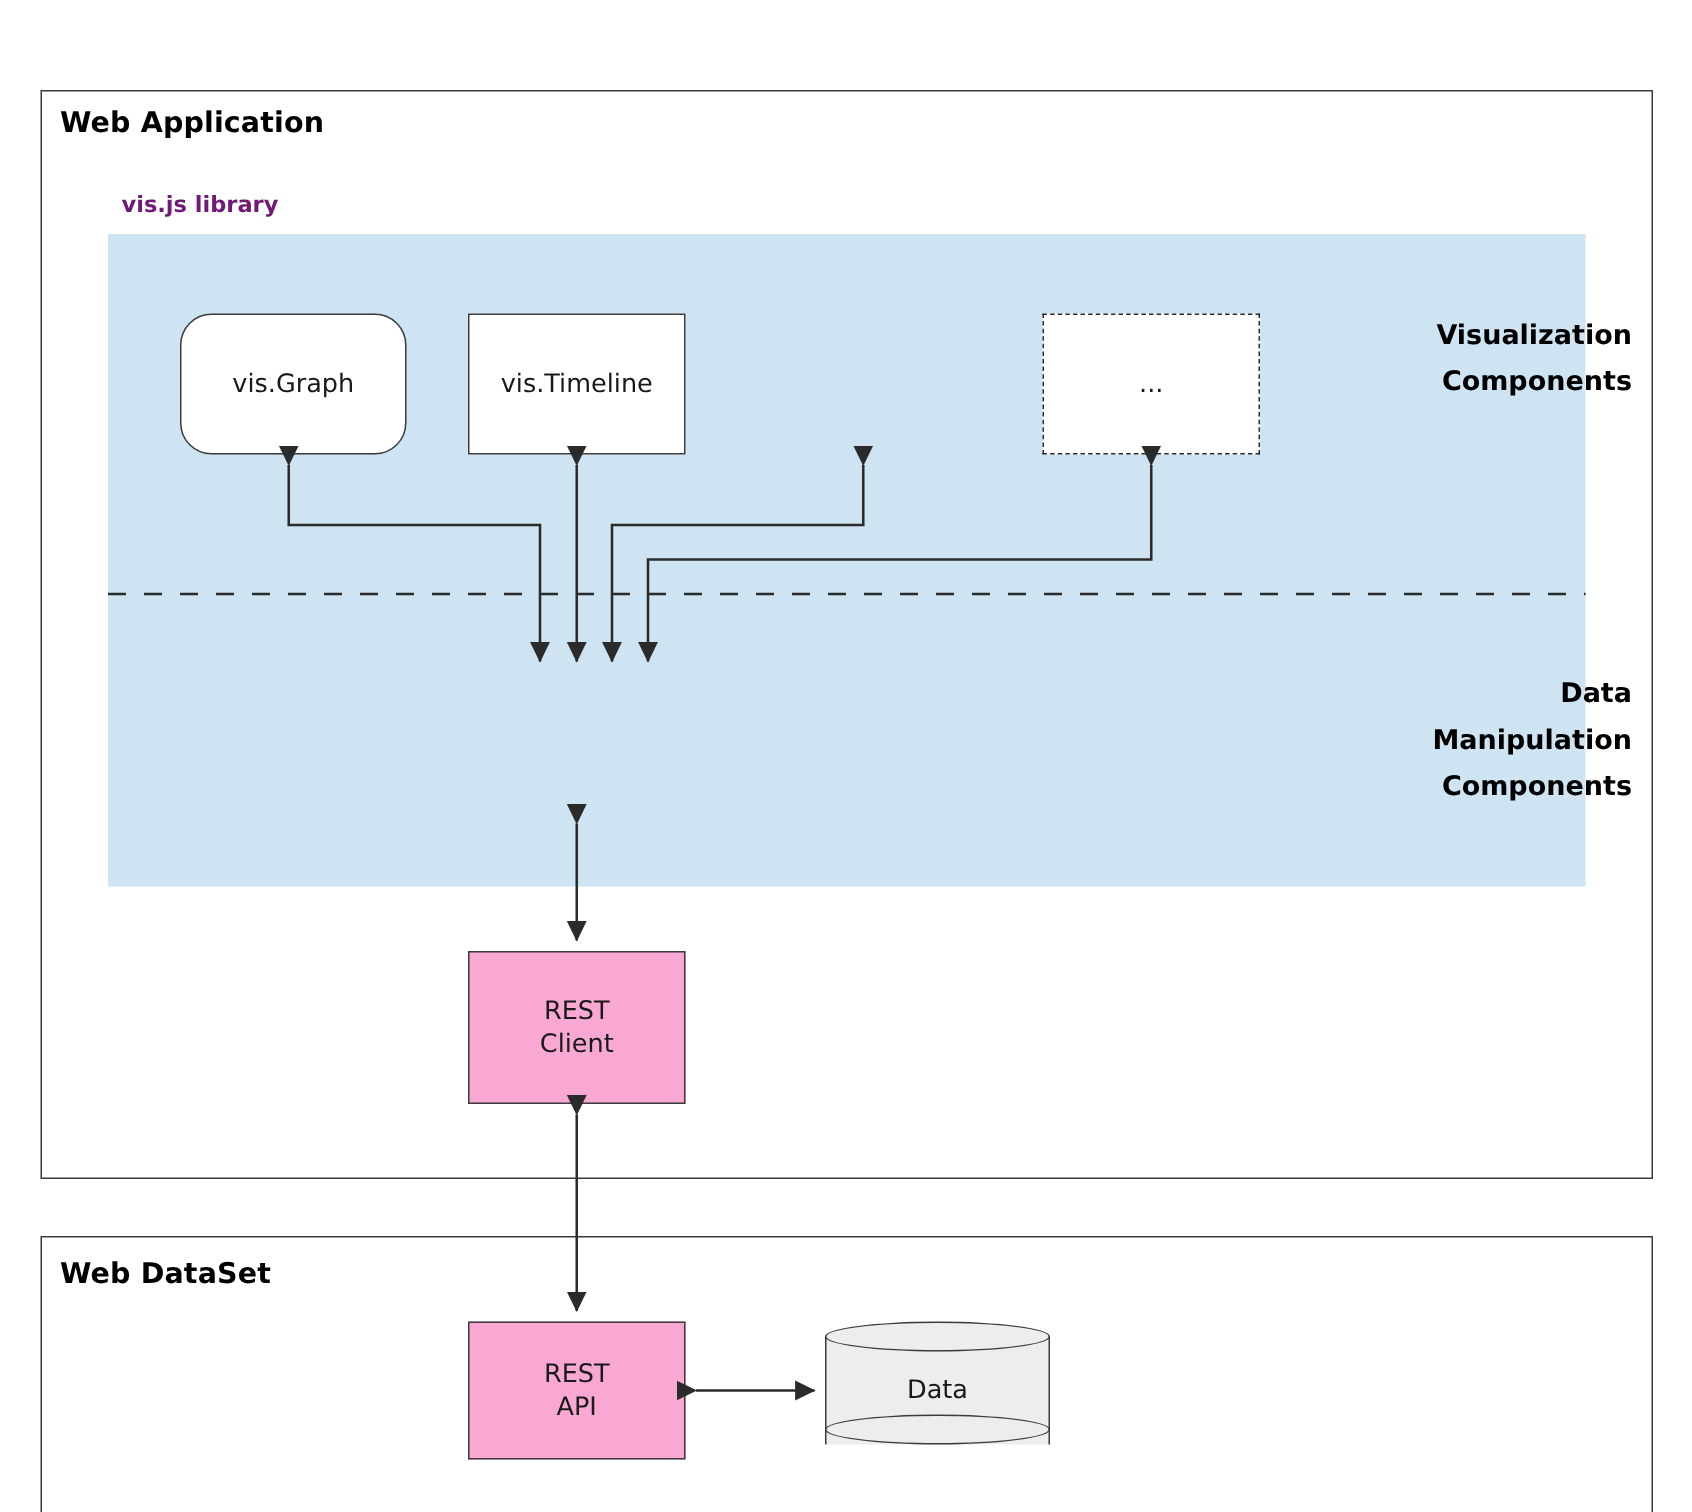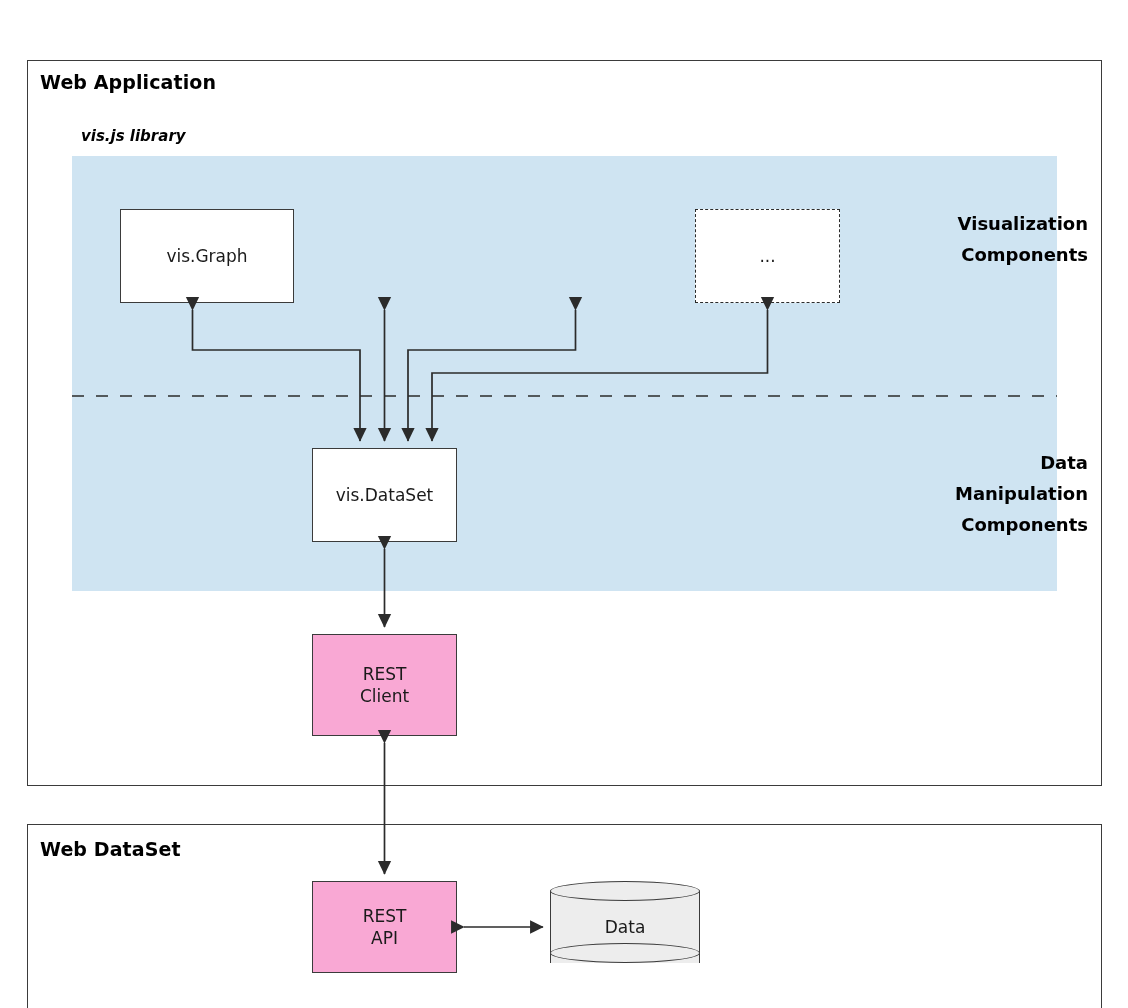--- a/index.html
+++ b/index.html
@@ -35,23 +35,22 @@
     letter-spacing: 0.1px;
     white-space: nowrap;
   }
   #title-webapp    { left: 40px; top: 33px; }
   #title-webservice{ left: 40px; top: 800px; }
 
   .section-title {
     position: absolute;
     font-size: 15px;
     font-weight: bold;
-    color: #000000;
+    color: #701a75;
     white-space: nowrap;
-    font-style: italic;
   }
   #title-visjs { left: 81px; top: 89px; }
 
   
   #lib-region {
     position: absolute;
     left: 72px;
     top: 118px;
     width: 985px;
     height: 435px;
@@ -73,21 +72,21 @@
     background: #ffffff;
     border: 1.3px solid #3b3b3b;
   }
   .node.dashed {
     border: 1.6px dashed #2b2b2b;
   }
   .node.gray {
     background: #f9a8d4;
   }
 
-  #node-graph    { left: 120px; top: 171px; width: 174px; height: 94px; }
+  #node-graph    { left: 120px; top: 171px; width: 151px; height: 94px; border-radius: 21px; }
   #node-timeline { left: 312px; top: 171px; width: 145px; height: 94px; }
   #node-graph3d  { left: 503px; top: 171px; width: 145px; height: 94px; }
   #node-more     { left: 695px; top: 171px; width: 145px; height: 94px; }
   #node-dataset  { left: 312px; top: 410px; width: 145px; height: 94px; }
   #node-restclient { left: 312px; top: 596px; width: 145px; height: 102px; }
   #node-restapi  { left: 312px; top: 843px; width: 145px; height: 92px; }
 
   
   .region-label {
     position: absolute;
@@ -176,23 +175,23 @@
   <div class="section-title" id="title-visjs">vis.js library</div>
   <div id="lib-region"></div>
 
   <div class="region-label" id="label-visualization">Visualization
 Components</div>
   <div class="region-label" id="label-datamanip">Data
 Manipulation
 Components</div>
 
   <div class="node" id="node-graph">vis.Graph</div>
+  <div class="node" id="node-timeline">vis.Timeline</div>
   <div class="node dashed" id="node-more">...</div>
 
-  <div class="node" id="node-dataset">vis.DataSet</div>
 
   <div class="node gray" id="node-restclient" style="white-space: pre-line;">REST
 Client</div>
 
   <div class="panel" id="panel-webservice"></div>
   <div class="panel-title" id="title-webservice">Web DataSet</div>
 
   <div class="node gray" id="node-restapi" style="white-space: pre-line;">REST
 API</div>
 

